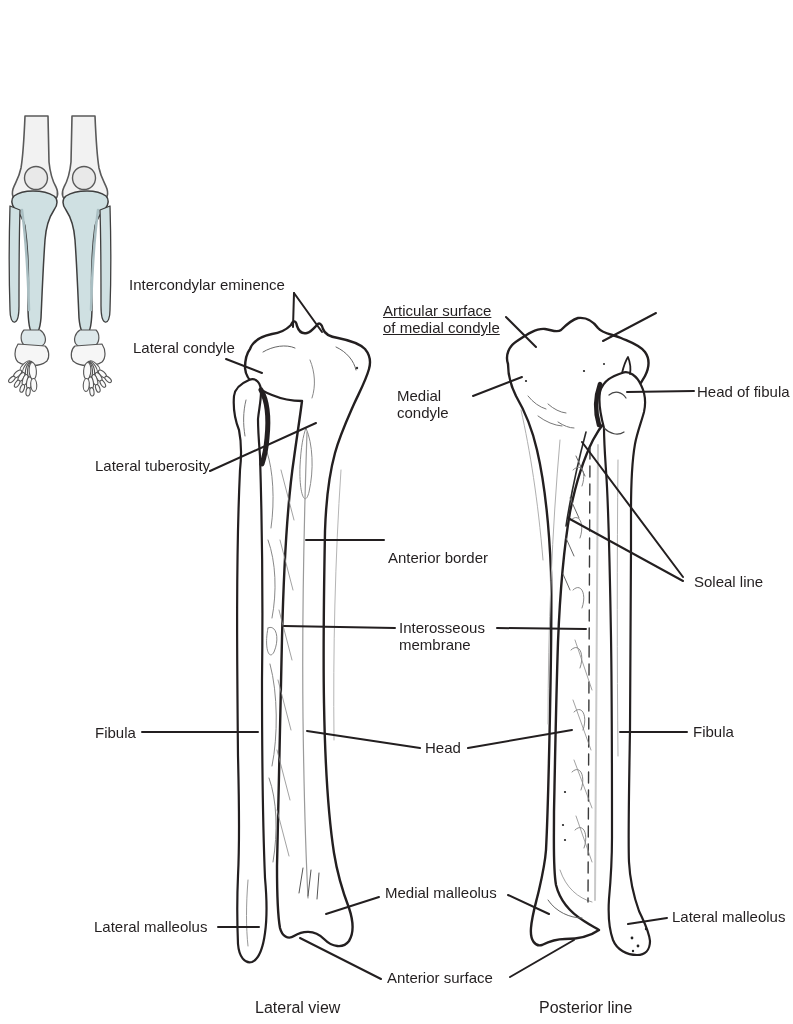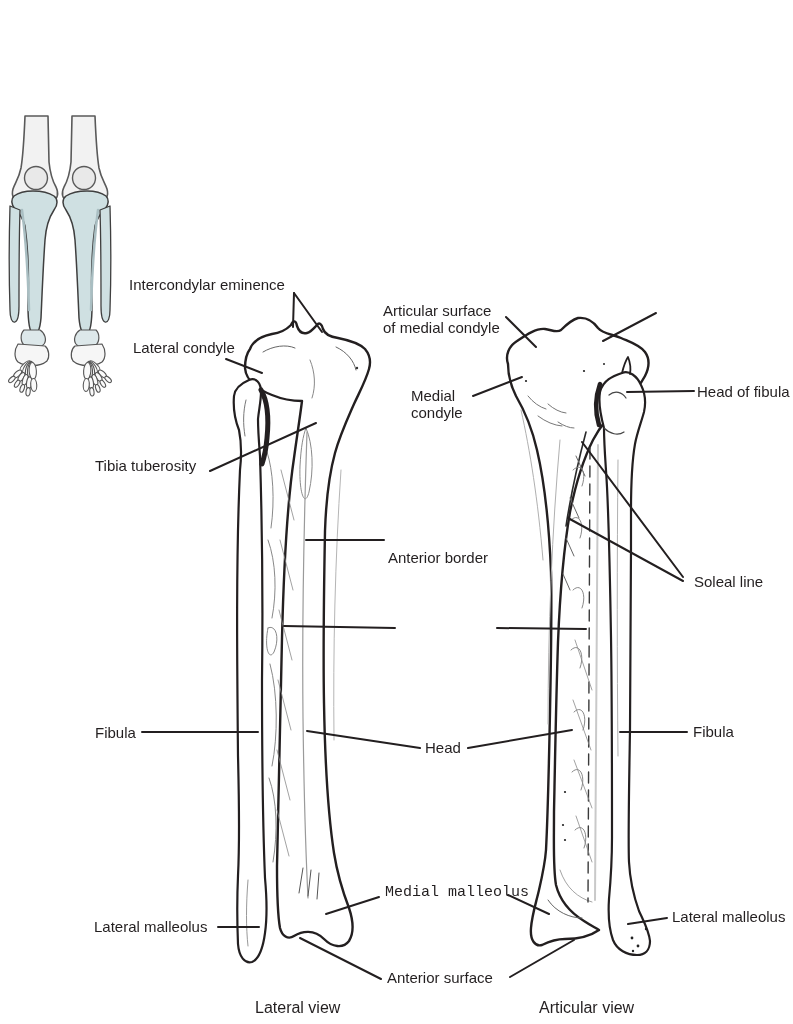--- a/index.html
+++ b/index.html
@@ -6,31 +6,31 @@
   body{width:793px;height:1024px;font-family:"Liberation Sans",sans-serif;}
   #figure{position:relative;width:793px;height:1024px;background:#fff;overflow:hidden;}
   svg.art{position:absolute;left:0;top:0;}
   .label{position:absolute;font-size:15px;line-height:1.15;color:#231f20;white-space:nowrap;}
   .label.wrap{white-space:normal;}
   .caption{position:absolute;font-size:16px;color:#231f20;white-space:nowrap;}
   
   #lbl-intercondylar{left:129px;top:276px;}
   #lbl-lateral-condyle{left:133px;top:339px;}
   #lbl-tibial-tuberosity{left:95px;top:457px;}
-  #lbl-art-medial{left:383px;top:302px;width:124px;}
+  #lbl-art-medial{left:383px;top:302px;width:124px;text-decoration:underline;}
   #lbl-art-lateral{left:656px;top:302px;width:132px;}
-  #lbl-medial-condyle{left:411px;top:387px;width:64px;}
+  #lbl-medial-condyle{left:397px;top:387px;width:64px;}
   #lbl-head-fibula{left:697px;top:383px;}
   #lbl-anterior-border{left:388px;top:531px;margin-top:18px;}
   #lbl-soleal{left:694px;top:573px;}
   #lbl-interosseous{left:399px;top:619px;width:104px;}
   #lbl-fibula-ant{left:95px;top:724px;}
   #lbl-tibia{left:425px;top:739px;}
   #lbl-fibula-post{left:693px;top:723px;}
-  #lbl-medial-malleolus{left:385px;top:884px;font-family:Liberation Mono, monospace;}
+  #lbl-medial-malleolus{left:385px;top:884px;}
   #lbl-lat-mall-ant{left:94px;top:918px;}
   #lbl-lat-mall-post{left:672px;top:908px;}
   #lbl-articular-surface{left:387px;top:969px;}
   #cap-anterior{left:255px;top:999px;}
   #cap-posterior{left:539px;top:999px;}
 </style>
 </head>
 <body>
 
 <div id="figure">
@@ -212,29 +212,30 @@
     <line x1="508" y1="895" x2="549" y2="914"></line>
     <line x1="218" y1="927" x2="259" y2="927"></line>
     <line x1="667" y1="918" x2="628" y2="924"></line>
     <line x1="381" y1="979" x2="300" y2="938"></line>
     <line x1="510" y1="977" x2="574" y2="940"></line>
   </g>
 </svg>
 
   <div class="label" id="lbl-intercondylar">Intercondylar eminence</div>
   <div class="label" id="lbl-lateral-condyle">Lateral condyle</div>
-  <div class="label" id="lbl-tibial-tuberosity">Tibia tuberosity</div>
+  <div class="label" id="lbl-tibial-tuberosity">Lateral tuberosity</div>
   <div class="label wrap" id="lbl-art-medial">Articular surface of medial condyle</div>
   <div class="label wrap" id="lbl-medial-condyle">Medial condyle</div>
   <div class="label" id="lbl-head-fibula">Head of fibula</div>
   <div class="label" id="lbl-anterior-border">Anterior border</div>
   <div class="label" id="lbl-soleal">Soleal line</div>
+  <div class="label wrap" id="lbl-interosseous">Interosseous membrane</div>
   <div class="label" id="lbl-fibula-ant">Fibula</div>
   <div class="label" id="lbl-tibia">Head</div>
   <div class="label" id="lbl-fibula-post">Fibula</div>
   <div class="label" id="lbl-medial-malleolus">Medial malleolus</div>
   <div class="label" id="lbl-lat-mall-ant">Lateral malleolus</div>
   <div class="label" id="lbl-lat-mall-post">Lateral malleolus</div>
   <div class="label" id="lbl-articular-surface">Anterior surface</div>
 
   <div class="caption" id="cap-anterior">Lateral view</div>
-  <div class="caption" id="cap-posterior">Articular view</div>
+  <div class="caption" id="cap-posterior">Posterior line</div>
 </div>
 
 </body></html>

